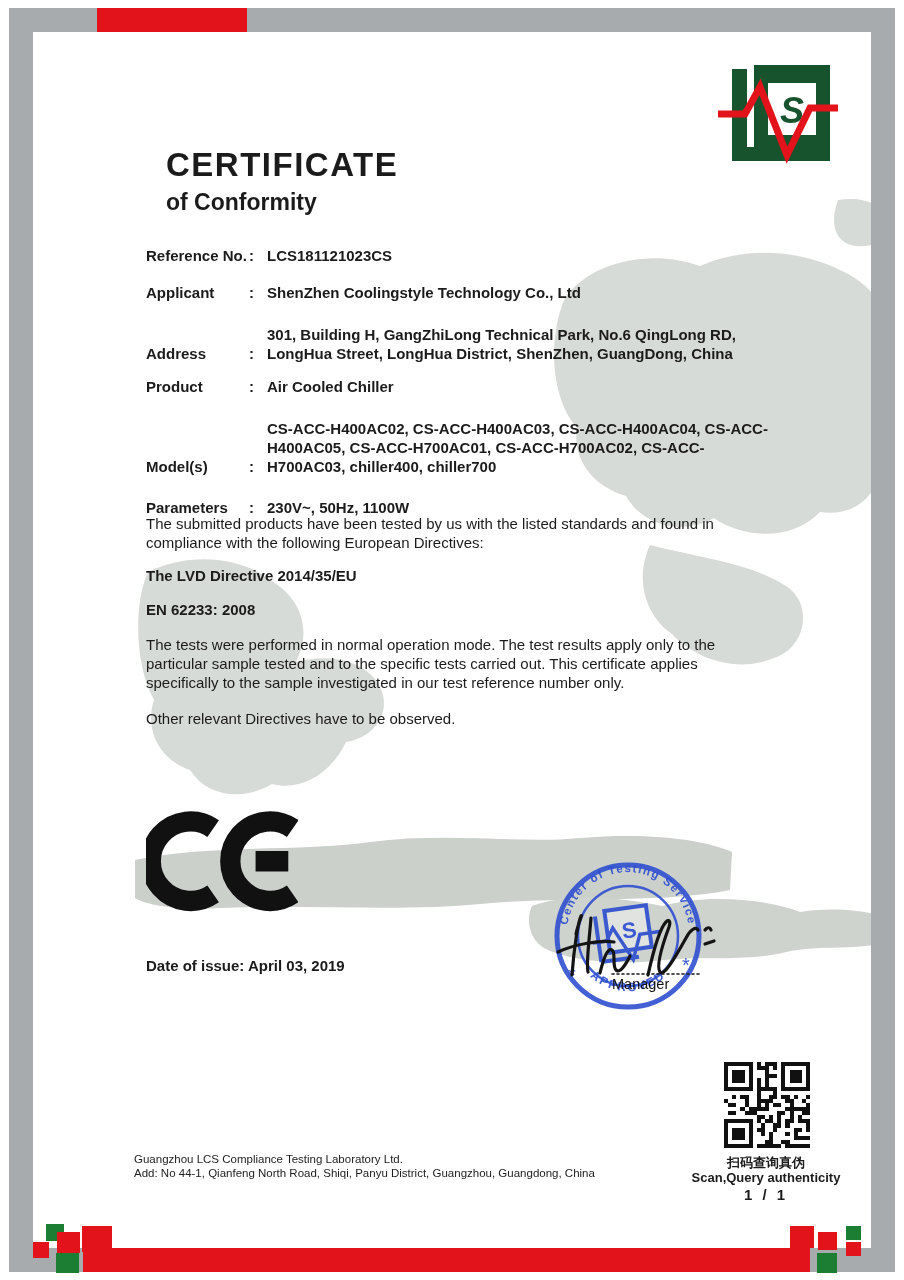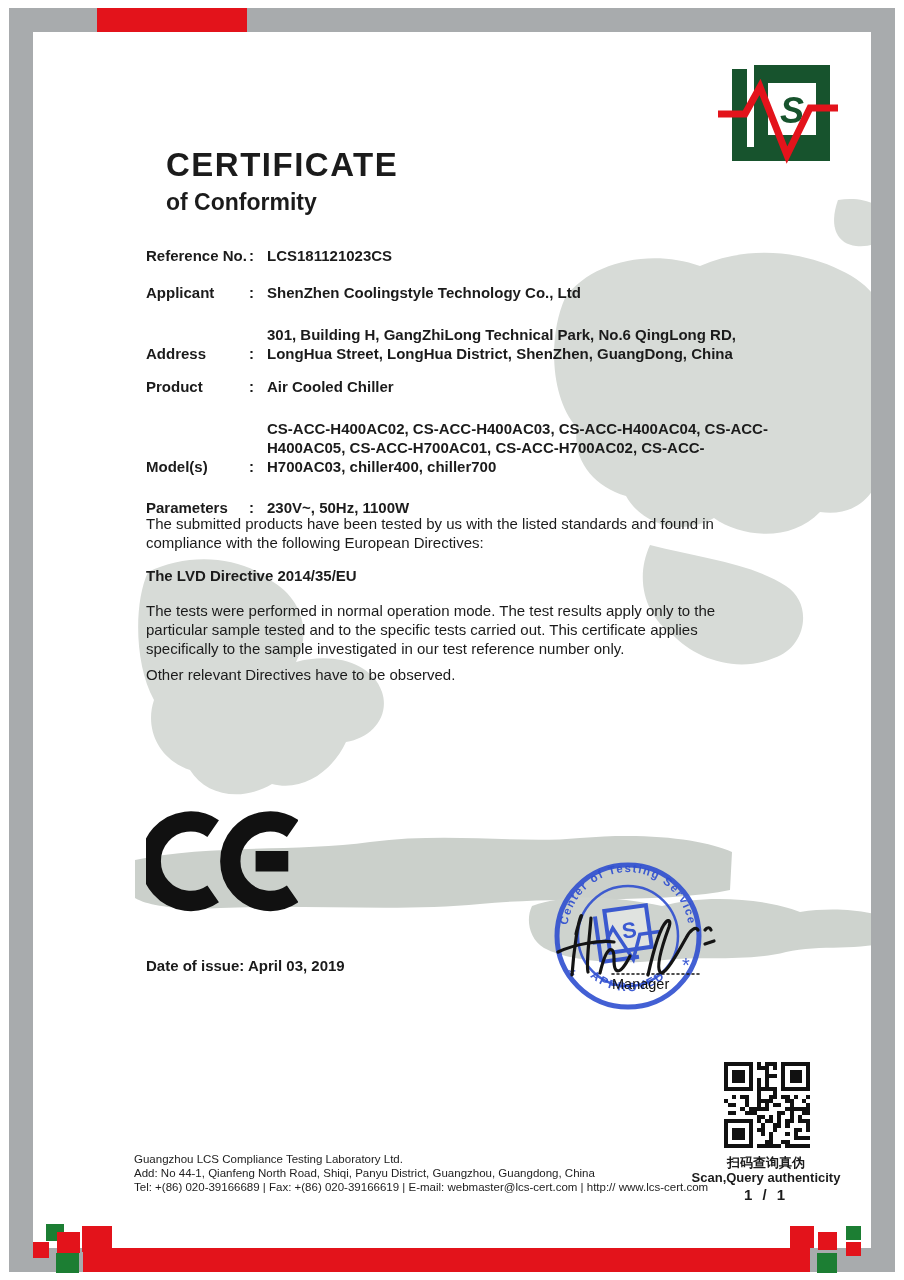--- a/index.html
+++ b/index.html
@@ -20,21 +20,21 @@
   .frow .lbl{width:103px;font-weight:700;flex:none;}
   .frow .cln{width:18px;font-weight:700;flex:none;}
   .frow .val{width:505px;font-weight:700;}
   .mt18{margin-top:18px;} .mt17{margin-top:23px;} .mt14{margin-top:14px;} .mt22{margin-top:22px;}
   .bodytext{position:absolute;left:146px;top:514px;width:580px;font-size:15px;line-height:19px;}
   .b-bold{font-weight:700;}
   .p-directive{margin-top:14px;}
   .p-standards{margin-top:15px;}
   .p-tests{margin-top:16px;}
   .p-ce{margin-top:7px;}
-  .p-other{margin-top:7px;}
+  .p-other{margin-top:17px;}
   .dateline{position:absolute;left:146px;top:957px;font-size:15px;font-weight:700;}
   .manager{position:absolute;left:612px;top:976px;font-size:14.5px;color:#111;}
   .qrwrap{position:absolute;left:722px;top:1057px;width:90px;height:96px;}
   .qrcap{position:absolute;left:668px;top:1155px;width:196px;text-align:center;font-size:13px;font-weight:700;line-height:15px;}
   .qrcap .en{font-size:13px;}
   .pagenum{position:absolute;left:668px;top:1186px;width:196px;text-align:center;
            font-size:15px;font-weight:700;letter-spacing:3px;}
   .footer{position:absolute;left:134px;top:1152px;font-size:11.5px;line-height:14px;color:#1d1d1d;}
   svg text{font-family:"Liberation Sans",sans-serif;}
 </style>
@@ -98,20 +98,21 @@
         <span class="lbl">Parameters</span>
         <span class="cln">:</span>
         <span class="val">230V~, 50Hz, 1100W</span>
       </div>
     </div>
 
     <div class="bodytext">
       <div>The submitted products have been tested by us with the listed standards and found in compliance with the following European Directives:</div>
       <div class="b-bold p-directive">The LVD Directive 2014/35/EU</div>
       <div class="b-bold p-standards">
+        <div>EN 62233: 2008</div>
       </div>
       <div class="p-tests">The tests were performed in normal operation mode. The test results apply only to the particular sample tested and to the specific tests carried out. This certificate applies specifically to the sample investigated in our test reference number only.</div>
       <div class="p-other">Other relevant Directives have to be observed.</div>
     </div>
 
     <svg class="abs" style="left:146px;top:810px;" width="152" height="106" viewBox="0 0 172 110">
       <g fill="none" stroke="#111111" stroke-width="23">
         <path d="M 76 16 A 45 45 0 1 0 76 90"></path>
         <path d="M 166 16 A 45 45 0 1 0 166 90"></path>
         <path d="M 124 53 H 161"></path>
@@ -298,21 +299,20 @@
     </div>
     <div class="qrcap">
       <div>扫码查询真伪</div>
       <div class="en">Scan,Query authenticity</div>
     </div>
     <div class="pagenum">1 / 1</div>
 
     <div class="footer">
       <div>Guangzhou LCS Compliance Testing Laboratory Ltd.</div>
       <div>Add: No 44-1, Qianfeng North Road, Shiqi, Panyu District, Guangzhou, Guangdong, China</div>
-      <div>Tel: +(86) 020-39166689 | Fax: +(86) 020-39166619 | E-mail: webmaster@lcs-cert.com | http:// www.lcs-cert.com</div>
     </div>
 
   </div>
 
   <div class="frame"></div>
   <div class="decor" style="left:97px;top:8px;width:150px;height:24px;background:#e3131b;"></div>
   <div class="decor" style="left:83px;top:1248px;width:727px;height:24px;background:#e3131b;"></div>
 
   <div class="decor" style="left:46px;top:1224px;width:18px;height:17px;background:#1c7e33;"></div>
   <div class="decor" style="left:33px;top:1242px;width:16px;height:16px;background:#e3131b;"></div>

